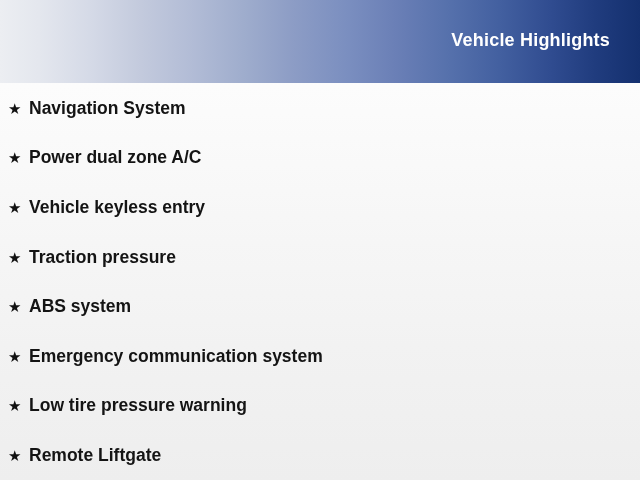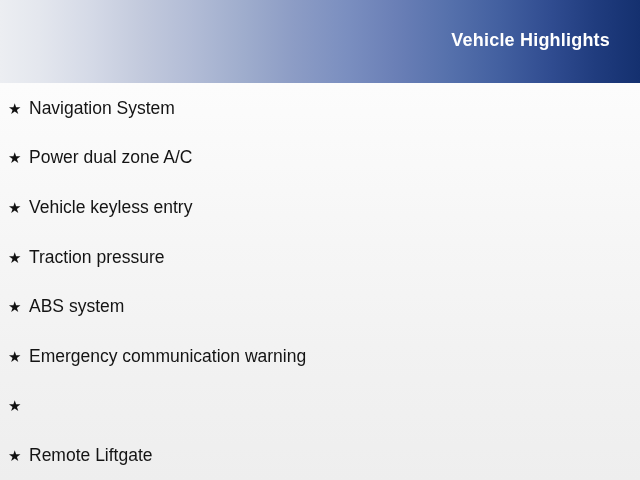--- a/index.html
+++ b/index.html
@@ -88,21 +88,21 @@
     font-size: 15px;
     line-height: 1;
     color: #111111;
     text-align: left;
   }
 
   .highlight-label {
     font-size: 17.5px;
     line-height: 22px;
     color: #141414;
-    font-weight: normal;
+    font-weight: bold;
     white-space: nowrap;
   }
 </style>
 </head>
 <body>
 
 <div id="slide">
 
   <div id="header">
     <div id="header-title">Vehicle Highlights</div>
@@ -130,25 +130,26 @@
       <span class="highlight-label">Traction pressure</span>
     </li>
 
     <li class="highlight-item">
       <span class="bullet-star">★</span>
       <span class="highlight-label">ABS system</span>
     </li>
 
     <li class="highlight-item">
       <span class="bullet-star">★</span>
-      <span class="highlight-label">Emergency communication warning</span>
+      <span class="highlight-label">Emergency communication system</span>
     </li>
 
     <li class="highlight-item">
       <span class="bullet-star">★</span>
+      <span class="highlight-label">Low tire pressure warning</span>
     </li>
 
     <li class="highlight-item">
       <span class="bullet-star">★</span>
       <span class="highlight-label">Remote Liftgate</span>
     </li>
 
   </ul>
 
 </div>

